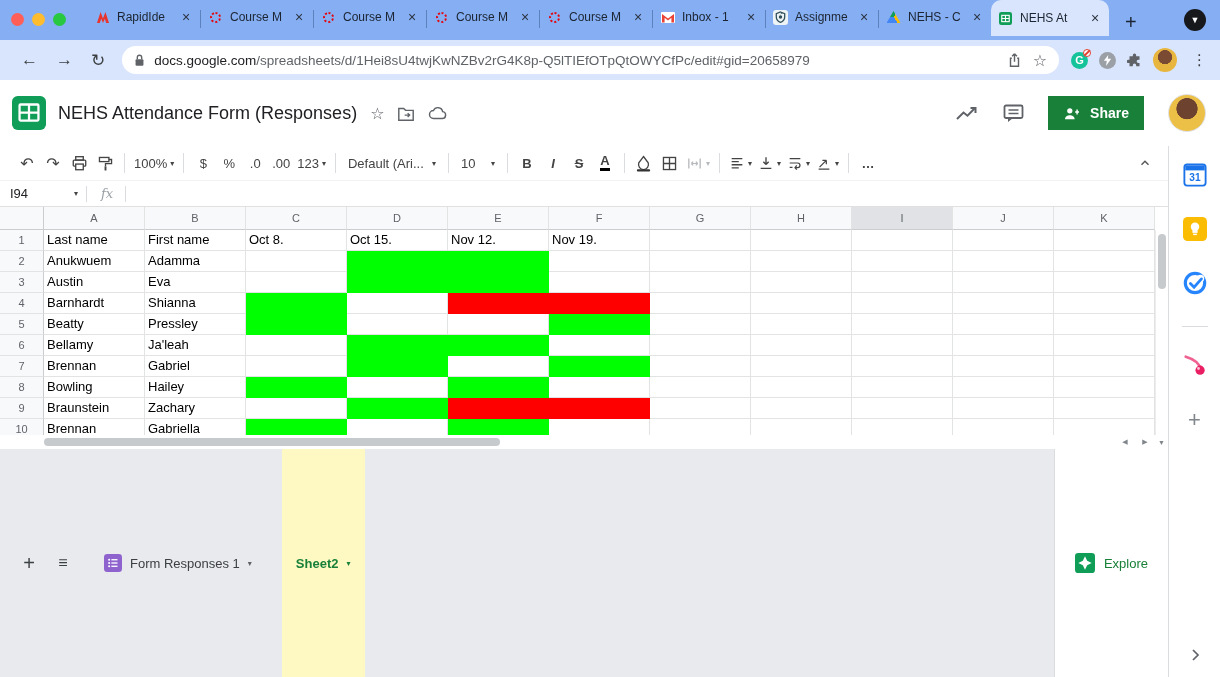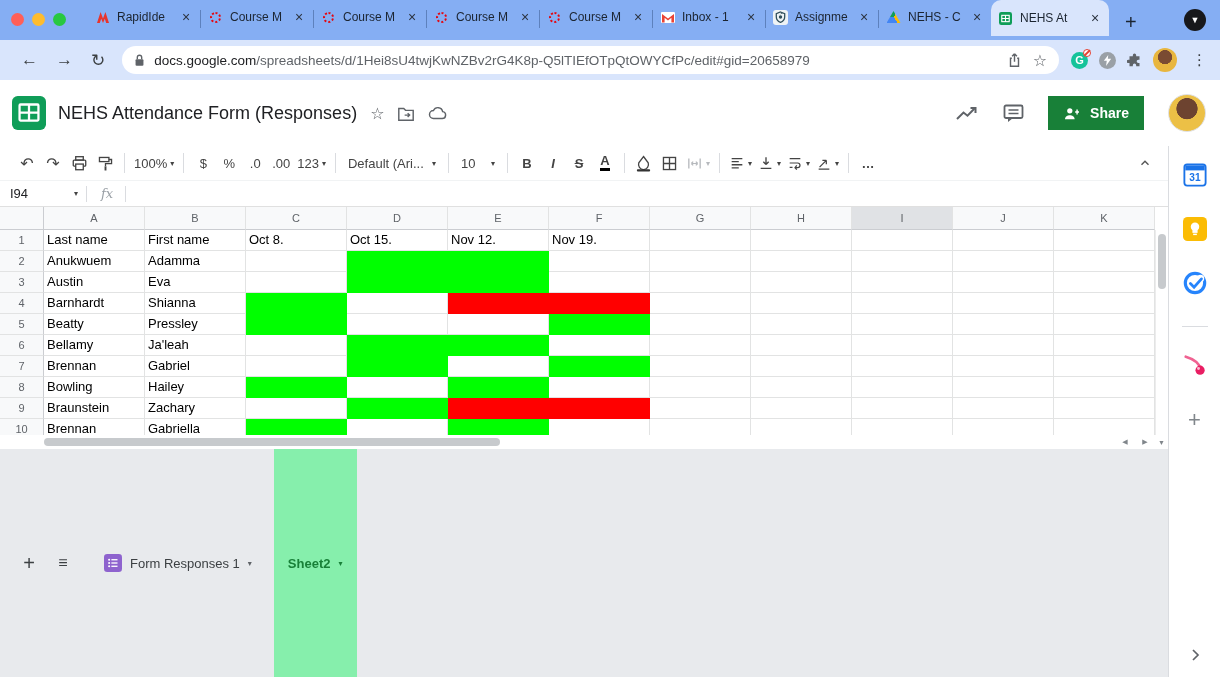--- a/index.html
+++ b/index.html
@@ -101,21 +101,21 @@
   .sbtn { width:20px; height:14px; display:flex; align-items:center; justify-content:center; font-size:7px; color:#80868b; }
   .vdown { position:absolute; right:0; top:0; width:13px; height:14px; display:flex; align-items:center; justify-content:center; font-size:7px; color:#80868b; }
 
   
   .sheetbar { flex:1; min-height:32px; background:#e8eaed; display:flex; align-items:stretch; }
   .sb-left { display:flex; align-items:center; padding-left:14px; gap:4px; }
   .sb-btn { width:30px; text-align:center; color:#3c4043; }
   .sb-add { font-size:20px; } .sb-all { font-size:16px; }
   .sheettab { display:flex; align-items:center; gap:8px; padding:0 14px; margin-left:12px; font-size:13px; color:#3c4043; }
   .sheettab .caret { color:#5f6368; }
-  .sheettab.active { background:#86efac; font-weight:bold; color:#188038; margin-left:8px; }
+  .sheettab.active { background:#fef9c3; font-weight:bold; color:#188038; margin-left:16px; }
   .sheettab.active .caret { color:#188038; }
   .explore { margin-left:auto; background:#fff; border-left:1px solid #dadce0; display:flex; align-items:center; gap:9px; padding:0 20px; }
   .explorelabel { font-size:13px; color:#188038; }
 
   svg { display:block; }
 </style>
 </head>
 <body>
 
 <div class="window">
@@ -612,20 +612,29 @@
                 <rect x="9" y="14.2" width="7.5" height="1.6" fill="#fff"></rect>
               </svg>
           </span>
           <span>Form Responses 1</span>
           <span class="caret">▾</span>
         </div>
         <div class="sheettab active">
           <span>Sheet2</span>
           <span class="caret">▾</span>
         </div>
+        <div class="explore">
+          <span>
+            <svg width="20" height="20" viewBox="0 0 24 24">
+                <rect width="24" height="24" rx="4" fill="#0f9d58"></rect>
+                <polygon points="12,4 14.6,9.4 20,12 14.6,14.6 12,20 9.4,14.6 4,12 9.4,9.4" fill="#fff"></polygon>
+              </svg>
+          </span>
+          <span class="explorelabel">Explore</span>
+        </div>
       </div>
 
     </div>
 
     <div class="sidepanel">
       <span class="sideico">
         <svg width="24" height="24" viewBox="0 0 26 26">
             <rect x="1.5" y="1.5" width="23" height="23" rx="3" fill="#fff" stroke="#1a73e8" stroke-width="2"></rect>
             <rect x="2.5" y="2.5" width="21" height="5.5" fill="#1a73e8"></rect>
             <text x="13" y="20" font-size="11" fill="#1a73e8" text-anchor="middle" font-weight="bold" font-family="Liberation Sans, sans-serif">31</text>

